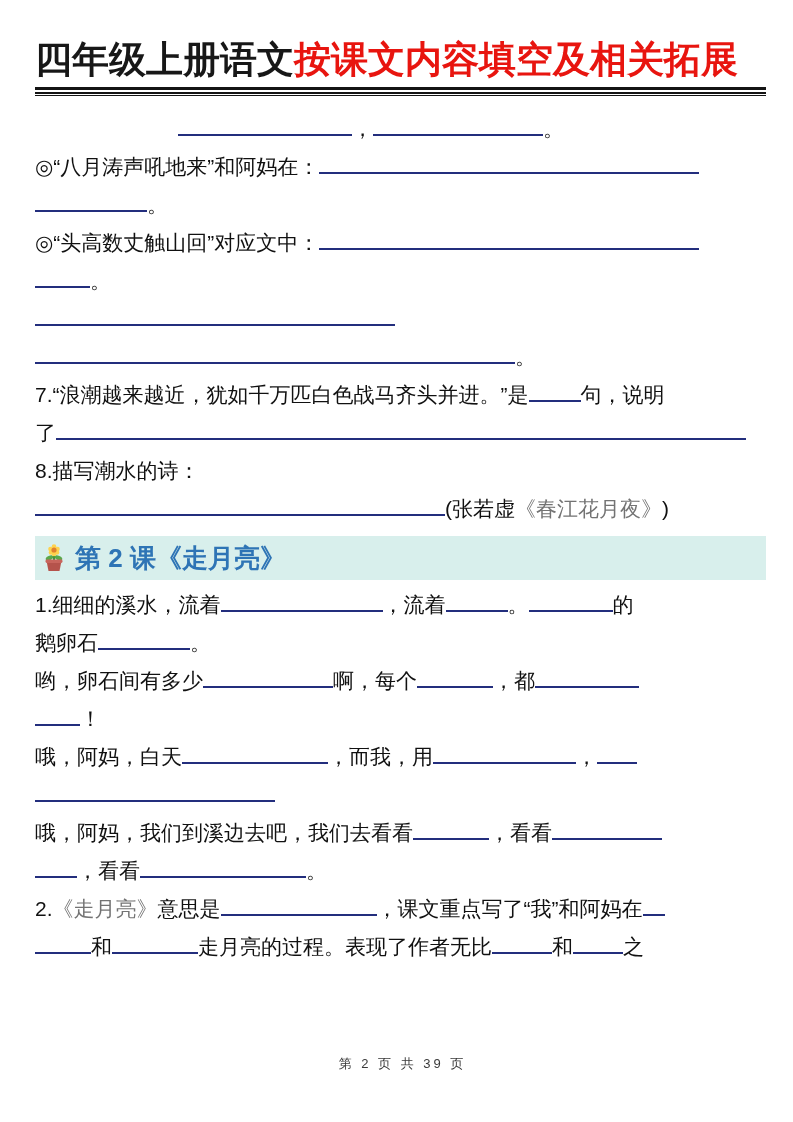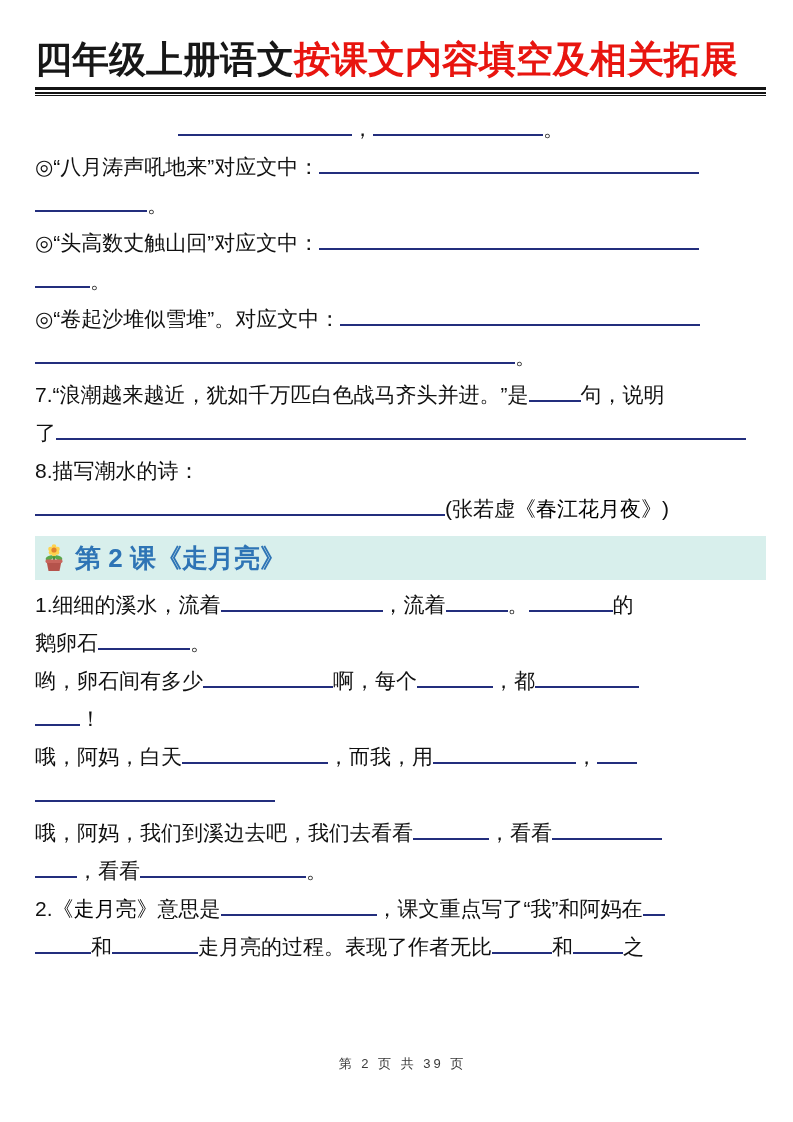--- a/index.html
+++ b/index.html
@@ -36,21 +36,21 @@
     font-size:21px;
     line-height:38px;
   }
   .line{white-space:nowrap;height:38px;overflow:visible;}
   .blank{
     display:inline-block;
     border-bottom:2px solid #232e7d;
     height:1em;
   }
   .indent{display:inline-block;}
-  .blue{color:#000000;}
+  .blue{color:#737373;}
   .section-header{
     display:flex;
     align-items:center;
     gap:8px;
     background:#d8efec;
     height:44px;
     margin:8px 0 6px 0;
     padding:0 6px;
   }
   .section-header-label{
@@ -76,25 +76,25 @@
   <div class="content">
 
     <div class="title-line">
       <span class="title-black">四年级上册语文</span><span class="title-red">按课文内容填空及相关拓展</span>
     </div>
     <div class="title-rule"></div>
 
     <div class="body-block">
       <div>
           <div class="line"><span class="indent" style="width: 143px;"></span><span class="blank" style="width: 174px;"></span><span>，</span><span class="blank" style="width: 170px;"></span><span>。</span></div>
-          <div class="line"><span>◎“八月涛声吼地来”对应文中：</span><span class="blank" style="width: 380px;"></span></div>
+          <div class="line"><span>◎“八月涛声吼地来”和阿妈在：</span><span class="blank" style="width: 380px;"></span></div>
           <div class="line"><span class="blank" style="width: 112px;"></span><span>。</span></div>
           <div class="line"><span>◎“头高数丈触山回”对应文中：</span><span class="blank" style="width: 380px;"></span></div>
           <div class="line"><span class="blank" style="width: 55px;"></span><span>。</span></div>
-          <div class="line"><span>◎“卷起沙堆似雪堆”。对应文中：</span><span class="blank" style="width: 360px;"></span></div>
+          <div class="line"><span class="blank" style="width: 360px;"></span></div>
           <div class="line"><span class="blank" style="width: 480px;"></span><span>。</span></div>
           <div class="line"><span>7.“浪潮越来越近，犹如千万匹白色战马齐头并进。”是</span><span class="blank" style="width: 52px;"></span><span>句，说明</span></div>
           <div class="line"><span>了</span><span class="blank" style="width: 690px;"></span></div>
           <div class="line"><span>8.描写潮水的诗：</span></div>
           <div class="line"><span class="blank" style="width: 410px;"></span><span>(张若虚</span><span class="blue">《春江花月夜》</span><span>)</span></div>
         </div>
 
       <div class="section-header">
         <span style="display:inline-flex;">
           <svg width="26" height="30" viewBox="0 0 26 30" aria-hidden="true">

